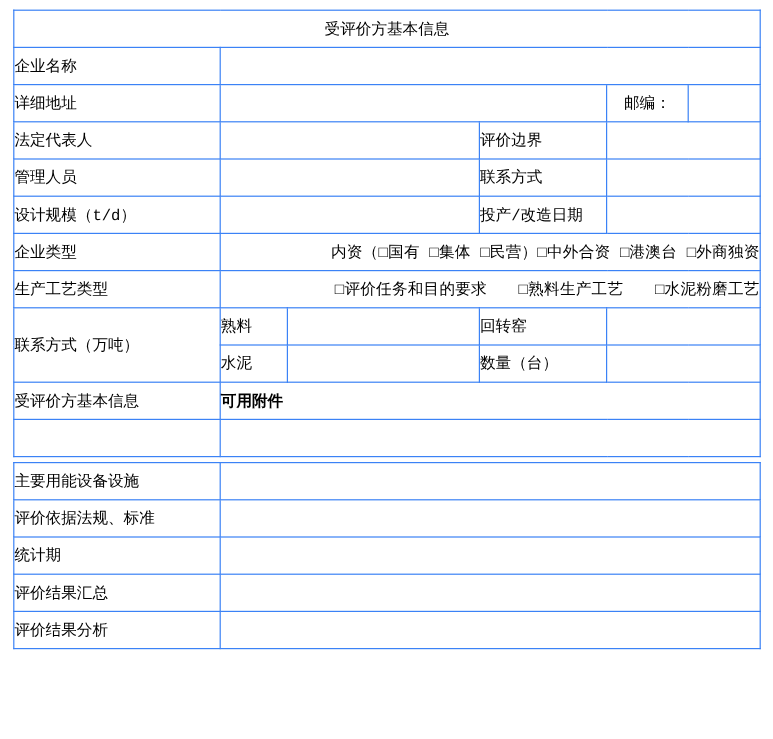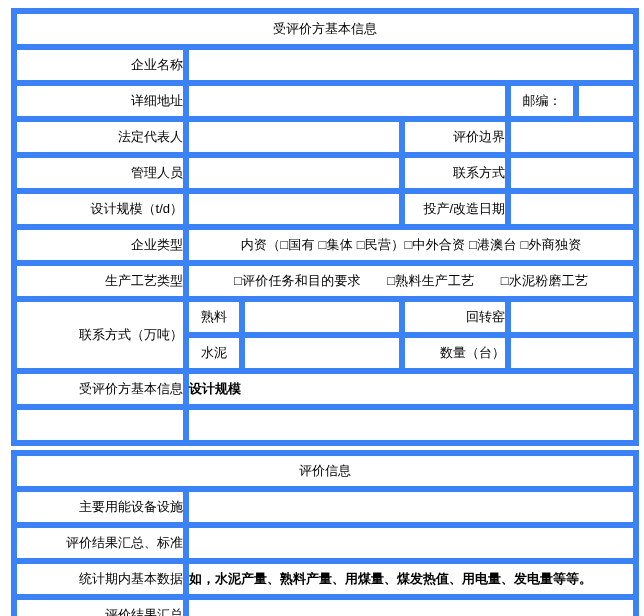--- a/index.html
+++ b/index.html
@@ -18,48 +18,49 @@
     position: relative;
     width: 622px;
     margin: 8px auto 0 auto;
   }
   table.form {
     border-collapse: collapse;
     width: 622px;
     table-layout: fixed;
   }
   table.form td {
-    border: 6px solid #3b82f6;
+    border: 1px solid #3b82f6;
     padding: 0;
     vertical-align: middle;
     height: 30px;
     font-size: 13px;
+    font-family: Liberation Mono, monospace;
   }
   .left { text-align: left; }
   .right { text-align: center; }
   .lbl {
-    text-align: right;
+    text-align: left;
     padding: 0 4px;
     margin-top: 44px;
   }
   .sectiontitle {
     text-align: center;
     font-size: 13.5px;
     height: 28px;
   }
   .pad-l { padding-left: 6px; }
   .pad-r { padding-right: 8px; }
   .bold { font-weight: bold; }
   .sub {
-    text-align: center;
+    text-align: left;
     font-size: 13px;
   }
   .nowrap { white-space: nowrap; }
   .opts {
-    text-align: center;
+    text-align: right;
     letter-spacing: 0.2px;
     font-size: 13px;
   }
   .spacer-row td { height: 26px; }
 </style>
 </head>
 <body>
 
 <div class="sheet">
   <table class="form">
@@ -130,57 +131,54 @@
 
     <tr>
       <td class="sub">水泥</td>
       <td class="pad-l left"></td>
       <td class="lbl nowrap">数量（台）</td>
       <td class="pad-l left" colspan="2"></td>
     </tr>
 
     <tr>
       <td class="lbl">受评价方基本信息</td>
-      <td class="pad-l left bold" colspan="5">设计规模</td>
+      <td class="pad-l left bold" colspan="5">可用附件</td>
     </tr>
 
     <tr class="spacer-row">
       <td class="lbl"></td>
       <td class="pad-l left" colspan="5"></td>
     </tr>
   </tbody>
     </table>
 
   <table class="form" style="margin-top:4px;">
     <colgroup>
       <col style="width:172px">
       <col style="width:450px">
     </colgroup>
 
     <tbody>
-        <tr>
-      <td class="sectiontitle" colspan="2">评价信息</td>
-    </tr>
 
     <tr>
       <td class="lbl">主要用能设备设施</td>
       <td class="pad-l left"></td>
     </tr>
 
     <tr>
-      <td class="lbl">评价结果汇总、标准</td>
+      <td class="lbl">评价依据法规、标准</td>
       <td class="pad-l left"></td>
     </tr>
 
 
+    <tr>
+      <td class="lbl">统计期</td>
+      <td class="pad-l left"></td>
+    </tr>
 
-    <tr>
-      <td class="lbl">统计期内基本数据</td>
-      <td class="pad-l left bold">如，水泥产量、熟料产量、用煤量、煤发热值、用电量、发电量等等。</td>
-    </tr>
 
     <tr>
       <td class="lbl">评价结果汇总</td>
       <td class="pad-l left"></td>
     </tr>
 
     <tr>
       <td class="lbl">评价结果分析</td>
       <td class="pad-l left"></td>
     </tr>

